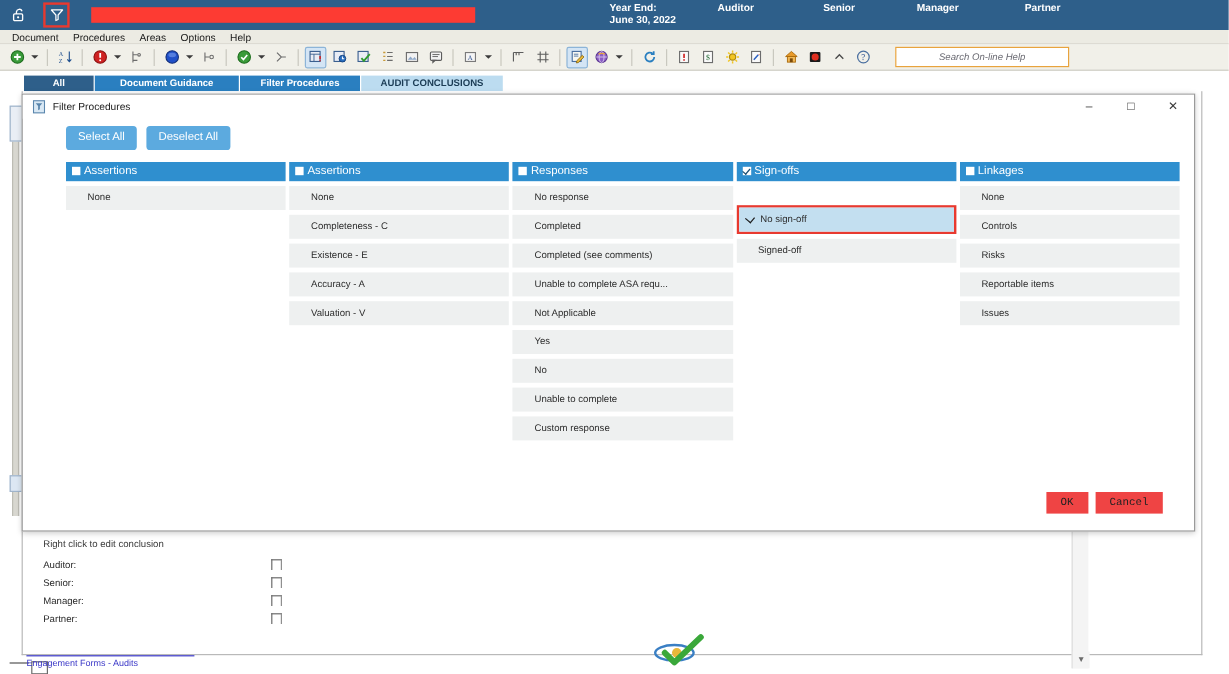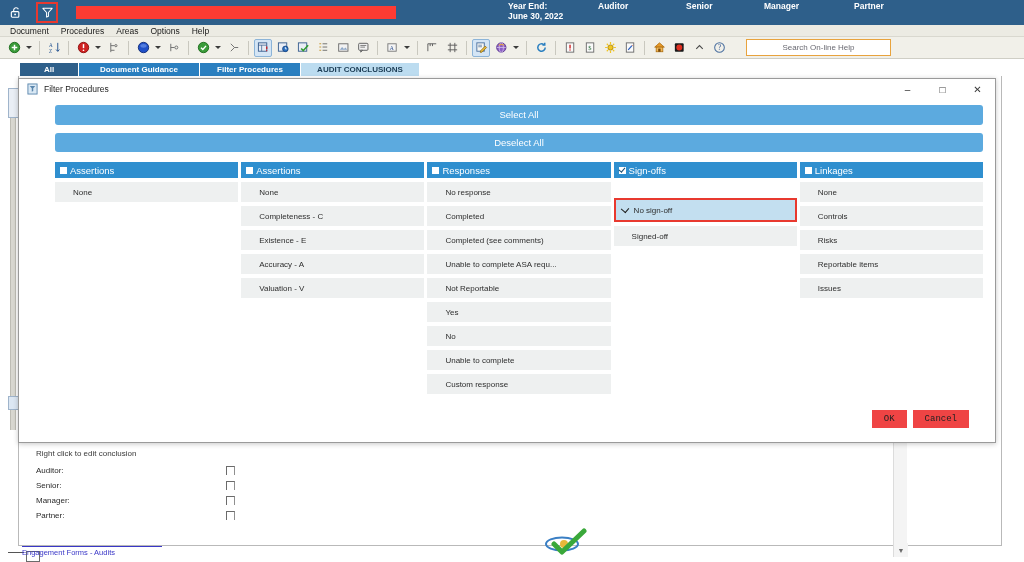--- a/index.html
+++ b/index.html
@@ -72,21 +72,21 @@
     font-size:5px; color:#333; margin-right:2px;
   }
   .tb-sep { width:1px; height:14px; background:#c9c8bf; margin:0 4px; }
   .tb-caret { width:0;height:0;border-left:3px solid transparent;border-right:3px solid transparent;border-top:3.5px solid #3b3b3b; }
 
   .search-box {
     position:absolute; right:17px; top:39px; width:145px; height:17px;
     background:#fff; border:1px solid #e8a33d;
     display:flex; align-items:center; justify-content:center;
   }
-  .search-box span { font-size:8px; color:#6a6a72; }
+  .search-box span { font-size:8px; color:#6a6a72; font-style:italic; }
 
   
   .tabbar {
     position:absolute; left:0; top:62px; width:1024px; height:14px;
     background:#ffffff; display:flex; align-items:flex-end;
   }
   .tab {
     height:13px; display:flex; align-items:center; justify-content:center;
     font-size:8px; font-weight:bold; color:#ffffff; margin-right:1px;
   }
@@ -167,21 +167,21 @@
   }
   .dlg-icon { width:11px; height:12px; margin-right:6px; }
   .dlg-title-text { font-size:8.5px; color:#1b1b1b; }
   .dlg-wctrls { margin-left:auto; display:flex; }
   .wbtn {
     width:35px; height:20px; display:flex; align-items:center; justify-content:center;
     font-size:10px; color:#3a3a3a;
   }
 
   .dlg-body { position:relative; padding:0 12px; }
-  .dlg-actions { display:flex; gap:8px; padding:6px 0 10px 24px;flex-direction:column; }
+  .dlg-actions { display:flex; gap:8px; padding:6px 0 10px 24px; }
   .btn-blue {
     background:#5caadf; color:#ffffff; border:none; border-radius:3px;
     font-size:9.5px; font-family:"Liberation Sans", sans-serif;
     padding:5px 10px; cursor:pointer; line-height:1;
   }
 
   .cols { display:flex; gap:3px; padding-left:24px; }
   .col { width:186px; }
   .col-head {
     background:#2f8fcf; color:#ffffff; height:16px;
@@ -596,21 +596,21 @@
           <div class="opt">
             <span>Completed</span>
           </div>
           <div class="opt">
             <span>Completed (see comments)</span>
           </div>
           <div class="opt">
             <span>Unable to complete ASA requ...</span>
           </div>
           <div class="opt">
-            <span>Not Reportable</span>
+            <span>Not Applicable</span>
           </div>
           <div class="opt">
             <span>Yes</span>
           </div>
           <div class="opt">
             <span>No</span>
           </div>
           <div class="opt">
             <span>Unable to complete</span>
           </div>

